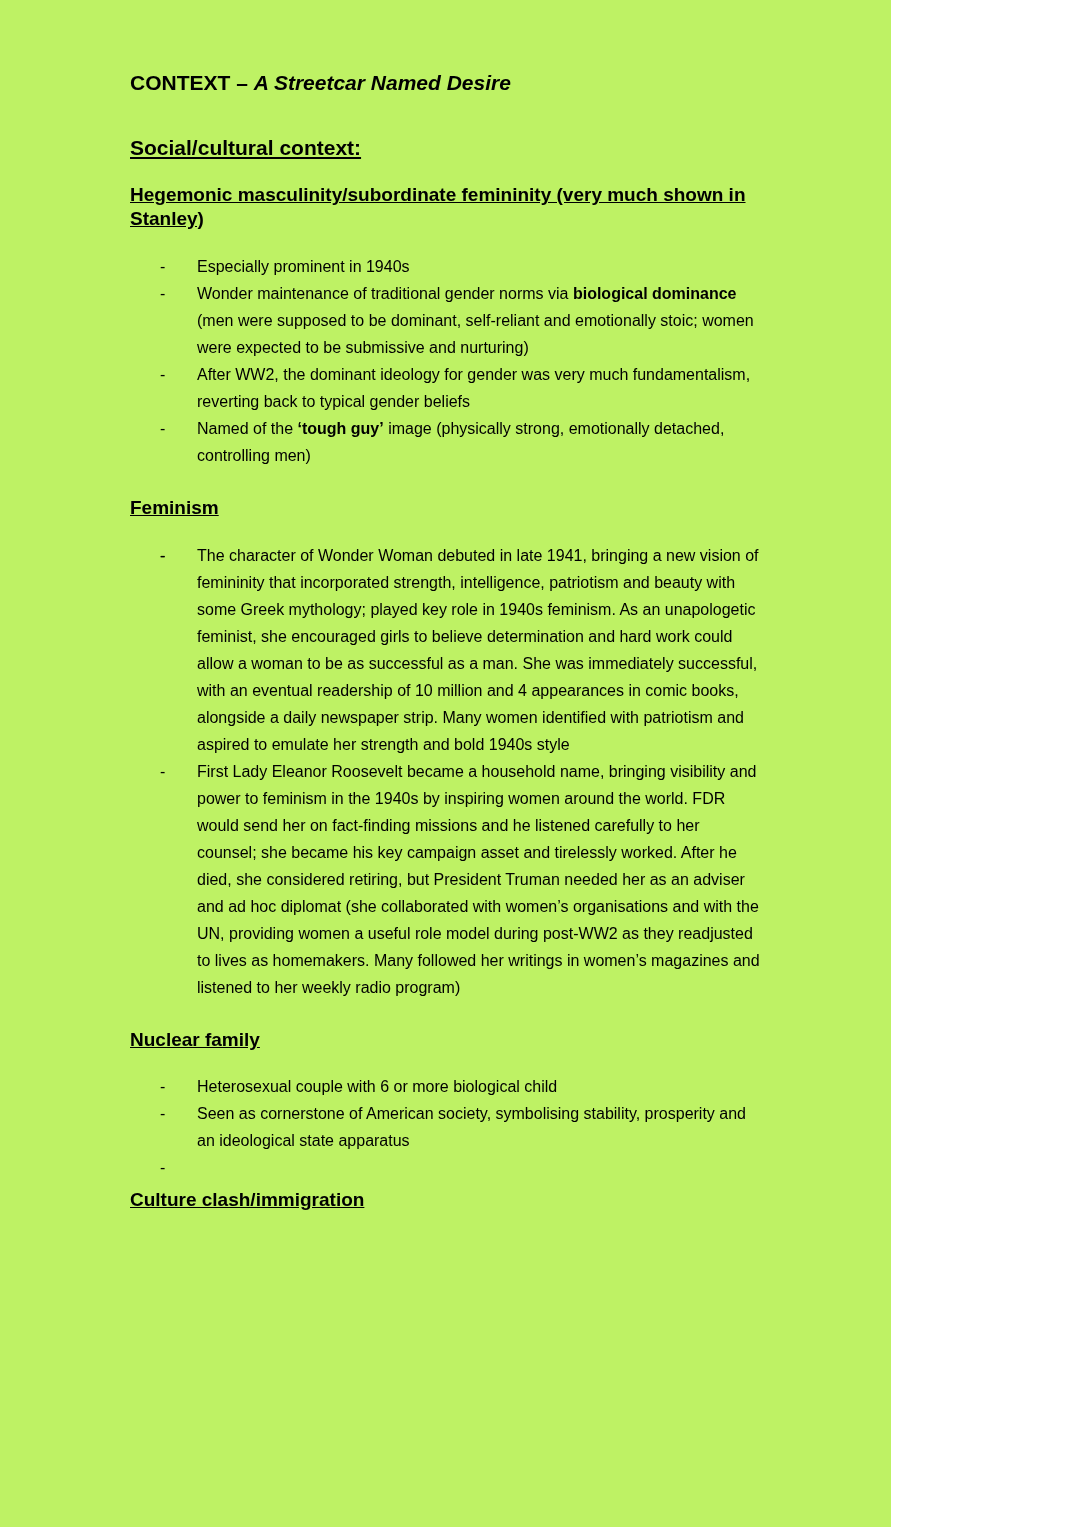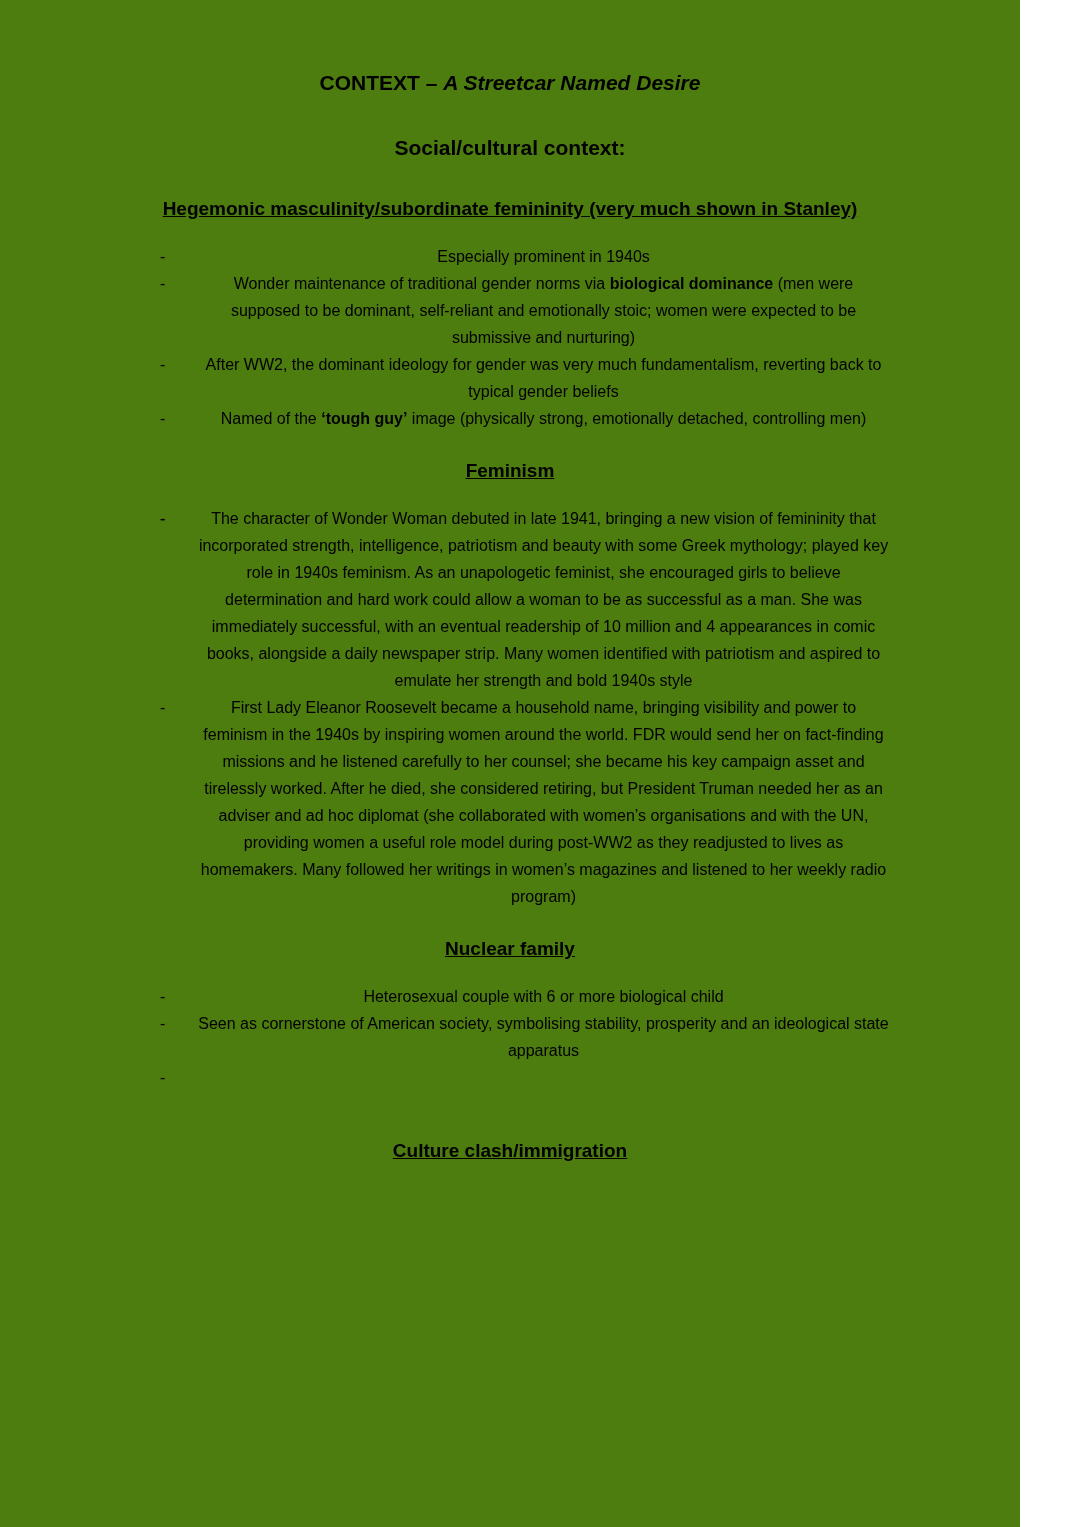--- a/index.html
+++ b/index.html
@@ -9,53 +9,53 @@
   }
   body {
     width: 1080px;
     min-height: 1527px;
     font-family: "Liberation Sans", sans-serif;
     color: #000000;
     -webkit-font-smoothing: antialiased;
   }
   .page {
     box-sizing: border-box;
-    width: 1020px;
+    width: 891px;
     min-height: 1527px;
     padding: 70px 130px 60px 130px;
-    background: #4d7c0f;
-    text-align: center;
+    background: #bef264;
   }
   .doc-title {
     font-size: 21px;
     font-weight: bold;
     margin: 0;
     line-height: 1.2;
   }
   .doc-title em {
     font-style: italic;
   }
   .main-heading {
     font-size: 21px;
     font-weight: bold;
+    text-decoration: underline;
     margin: 40px 0 0 0;
     line-height: 1.2;
   }
   .sec-heading {
     font-size: 19px;
     font-weight: bold;
     text-decoration: underline;
     margin: 27px 0 0 0;
     line-height: 1.25;
   }
   section.sec:first-child .sec-heading {
-    margin-top: 37px;
+    margin-top: 23px;
   }
   section.sec.extra-gap {
-    margin-top: 75px;
+    margin-top: 34px;
   }
   ul.bullets {
     list-style: none;
     margin: 22px 0 0 0;
     padding: 0;
     font-size: 16px;
     line-height: 27px;
   }
   ul.bullets li {
     position: relative;

